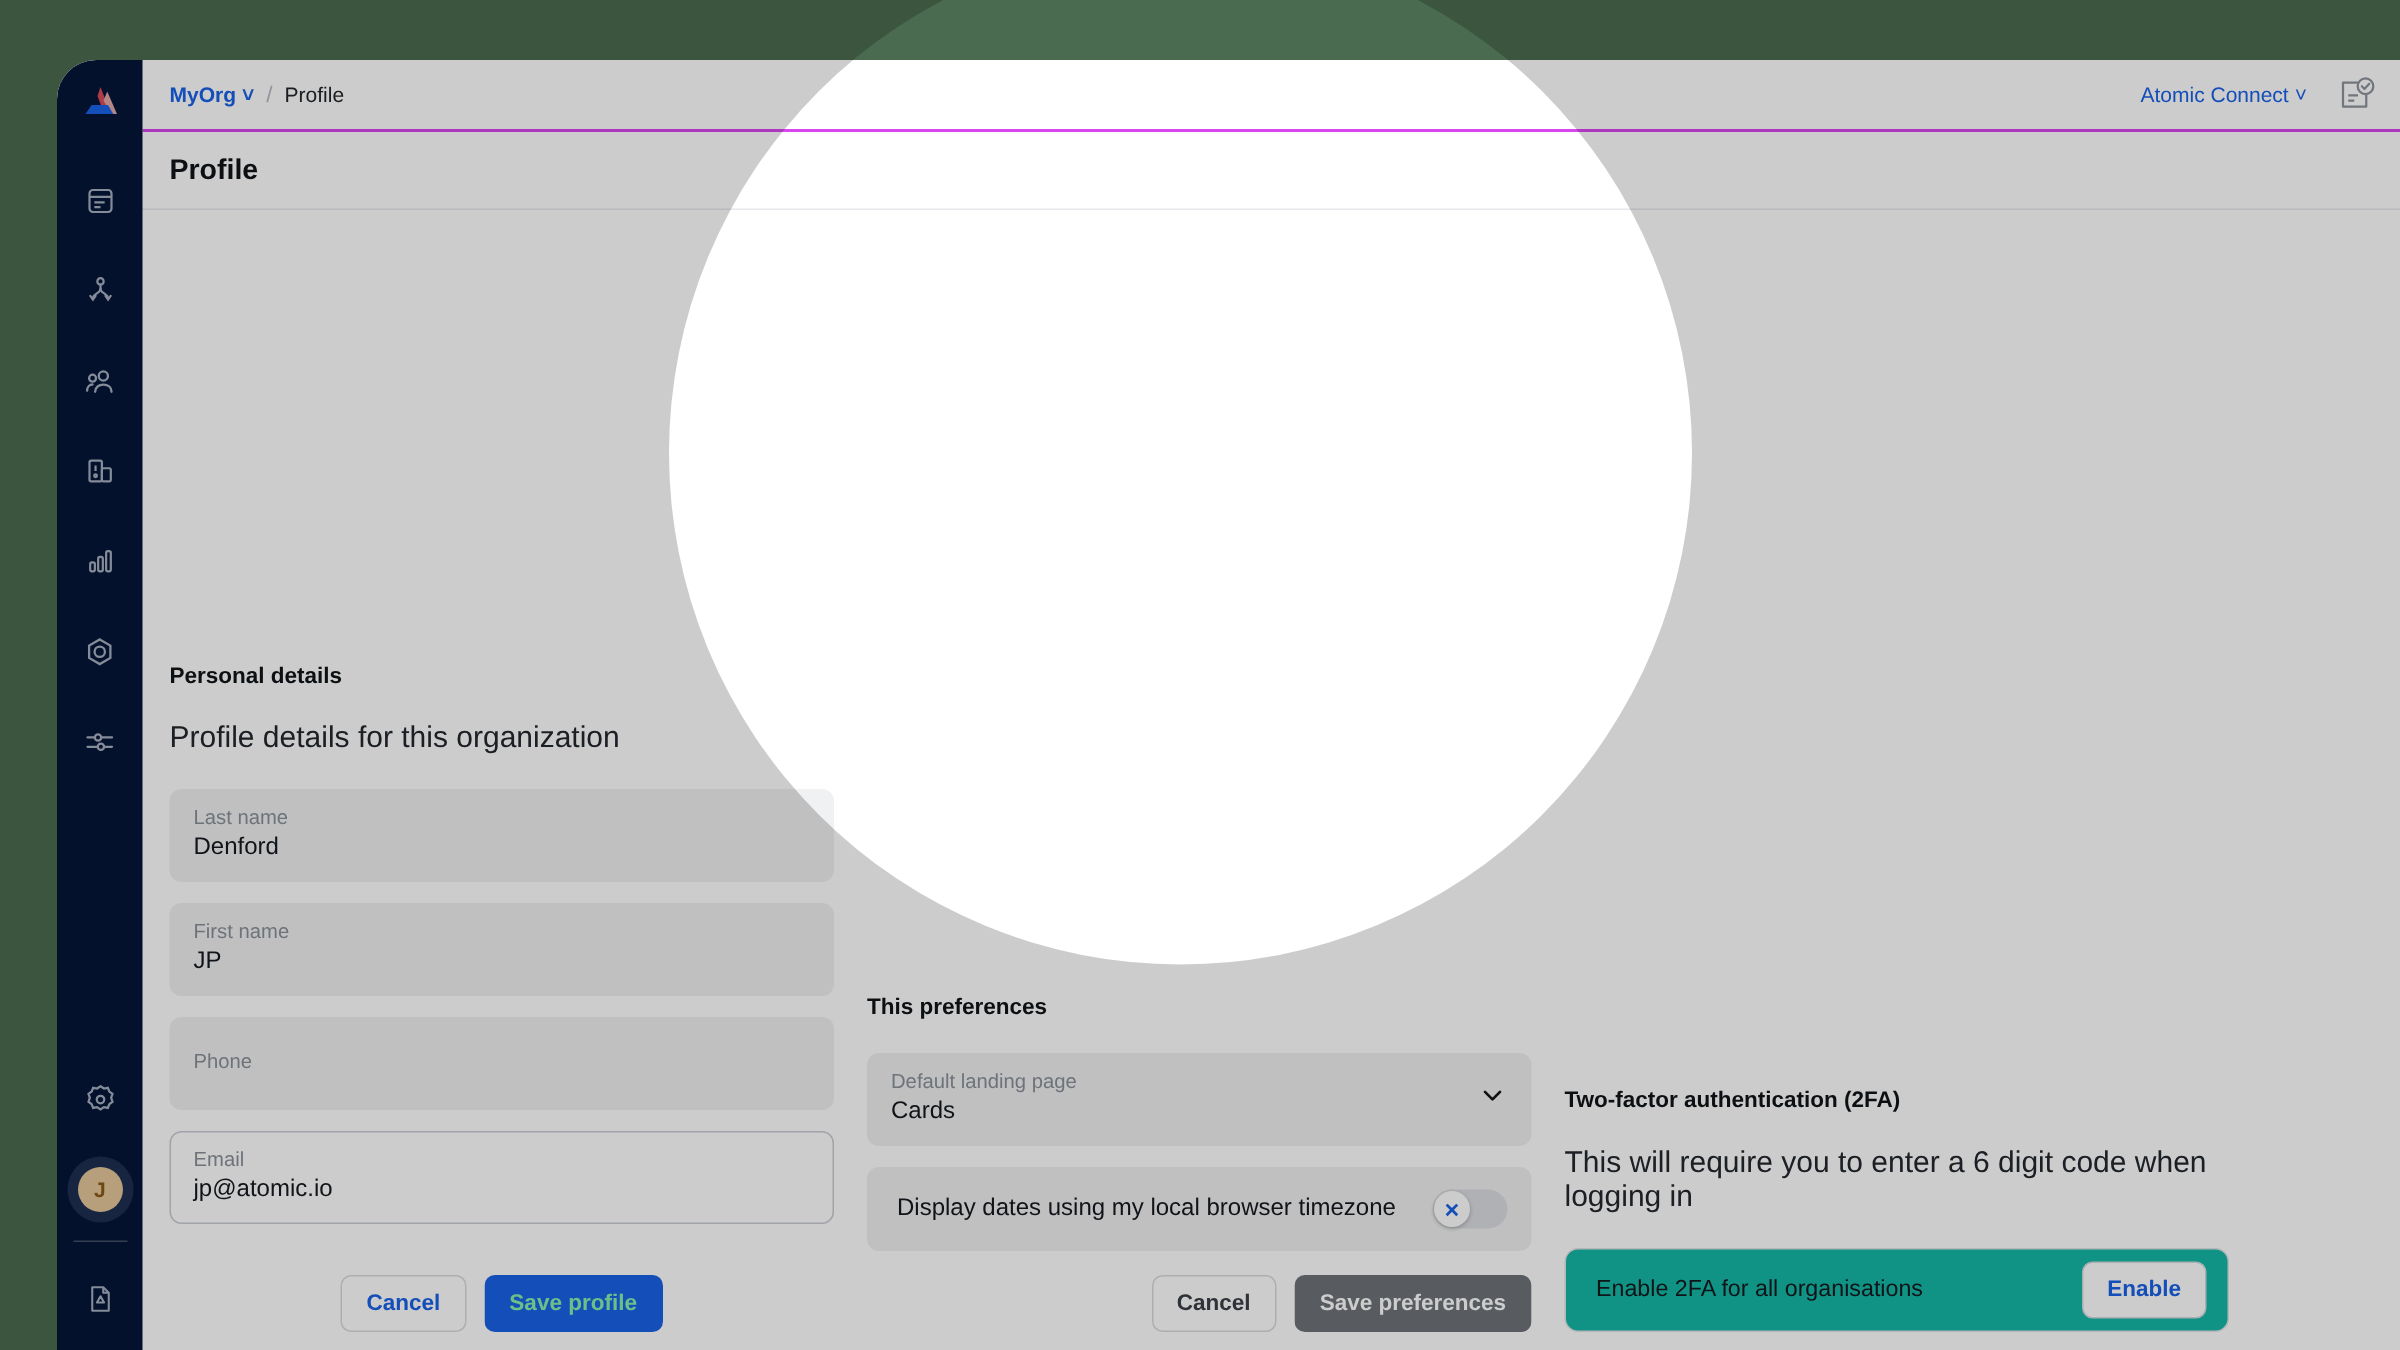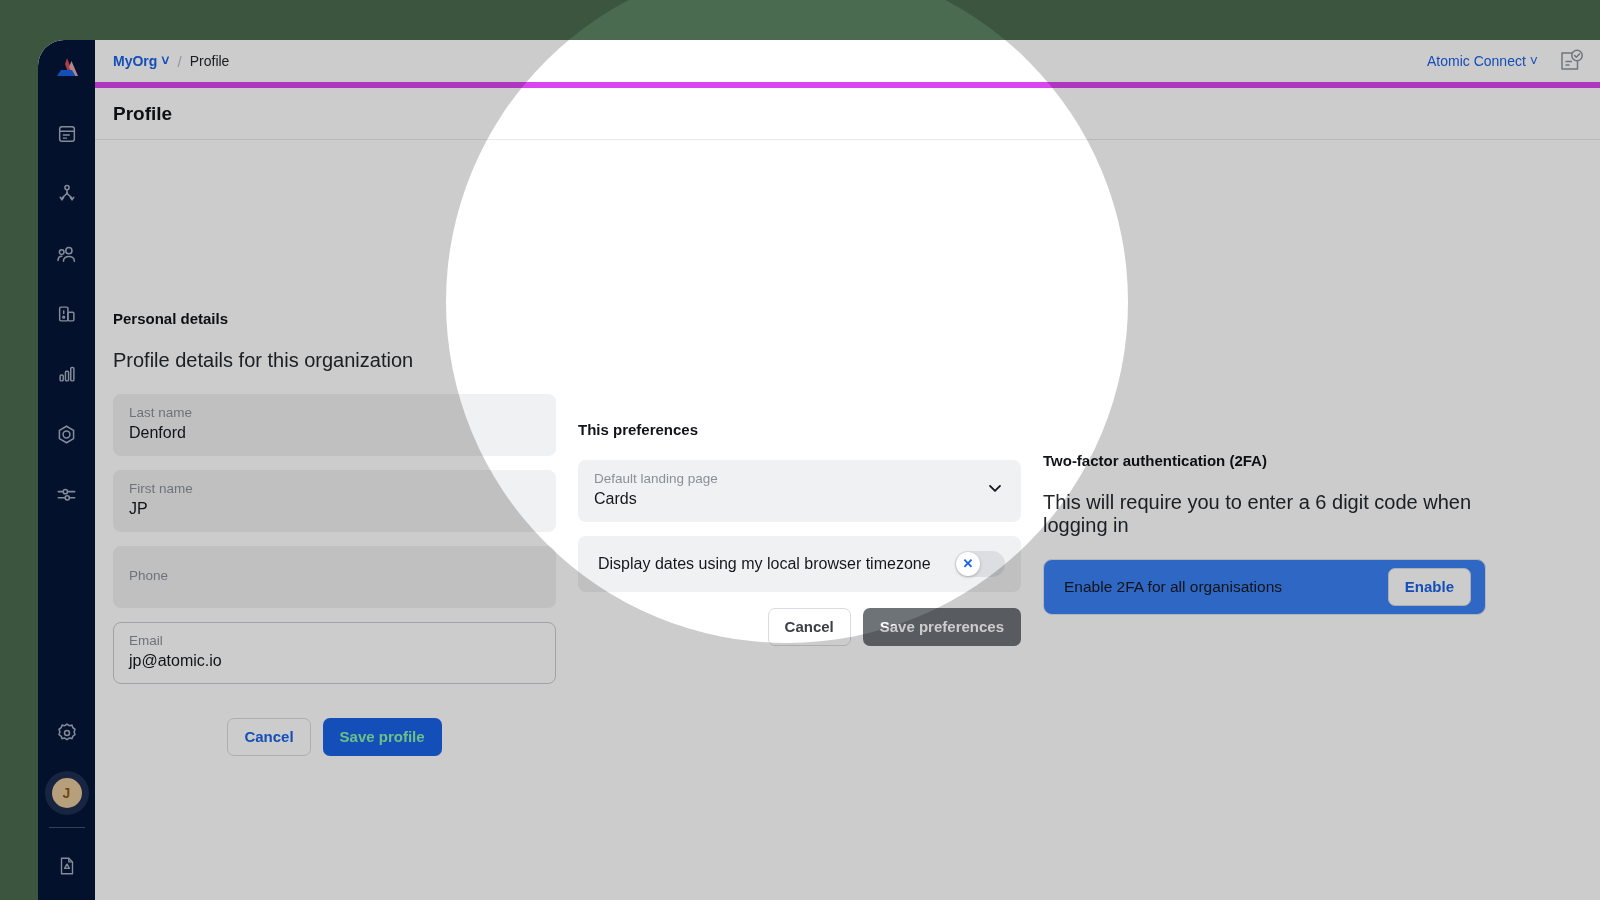--- a/index.html
+++ b/index.html
@@ -88,21 +88,21 @@
     display: flex;
     flex-direction: column;
     background: #ffffff;
     min-width: 0;
   }
 
   
   #topbar {
     height: 48px;
     flex: 0 0 48px;
-    border-bottom: 6px solid #d946ef;
+    border-bottom: 2px solid #d946ef;
     display: flex;
     align-items: center;
     padding: 0 14px 0 18px;
   }
   .crumbs { display: flex; align-items: center; gap: 8px; font-size: 14px; }
   .crumb-org { color: #1a62e8; font-weight: 700; cursor: pointer; }
   .crumb-sep { color: #b6bcc4; font-size: 15px; }
   .crumb-cur { color: #22262b; }
   .chev { display: inline-block; margin-left: 4px; }
   .topbar-right { margin-left: auto; display: flex; align-items: center; gap: 18px; }
@@ -117,23 +117,23 @@
     display: flex;
     align-items: center;
     padding: 0 18px;
   }
   #page-title { font-size: 19px; font-weight: 700; color: #111418; }
 
   
   #content {
     flex: 1;
     display: flex;
-    padding: 26px 18px 0 18px;
+    padding: 26px 18px 12px 18px;
     gap: 22px;
-    align-items: center;
+    align-items: flex-end;
   }
   .col { width: 443px; flex: 0 0 443px; }
 
   .col-title { font-size: 15px; font-weight: 700; color: #111418; margin-bottom: 22px; }
   .col-sub { font-size: 20px; color: #24282d; margin-bottom: 22px; }
 
   
   .field {
     background: #f0f1f2;
     border-radius: 8px;
@@ -215,21 +215,21 @@
   .btn-disabled { background: #6e7378; color: #ffffff; }
 
   
   .twofa-card {
     border: 1px solid #e2e4e7;
     border-radius: 9px;
     min-height: 56px;
     display: flex;
     align-items: center;
     padding: 0 14px 0 20px;
-    background: #3b82f6;
+    background: #14b8a6;
   }
   .twofa-label { flex: 1; font-size: 15.5px; color: #14181d; }
 
   
   .profile-btn-row {
     display: flex;
     justify-content: center;
     gap: 12px;
     margin-top: 34px;
   }

